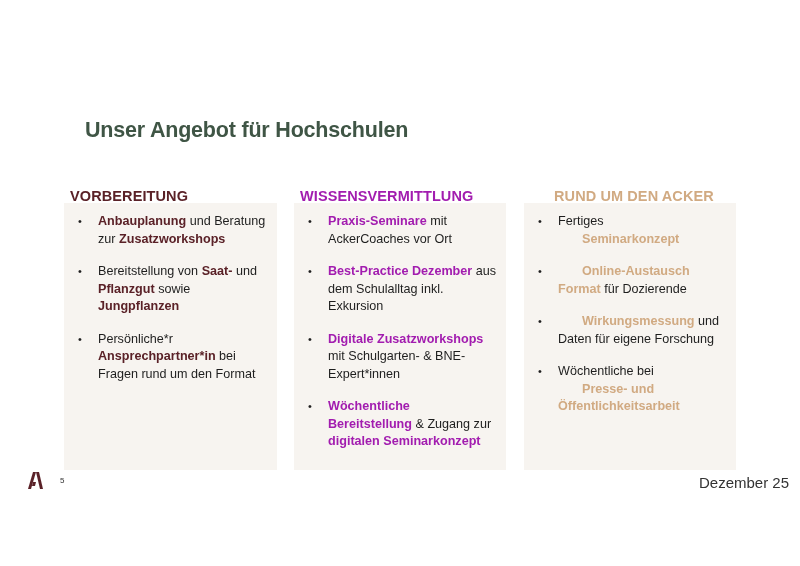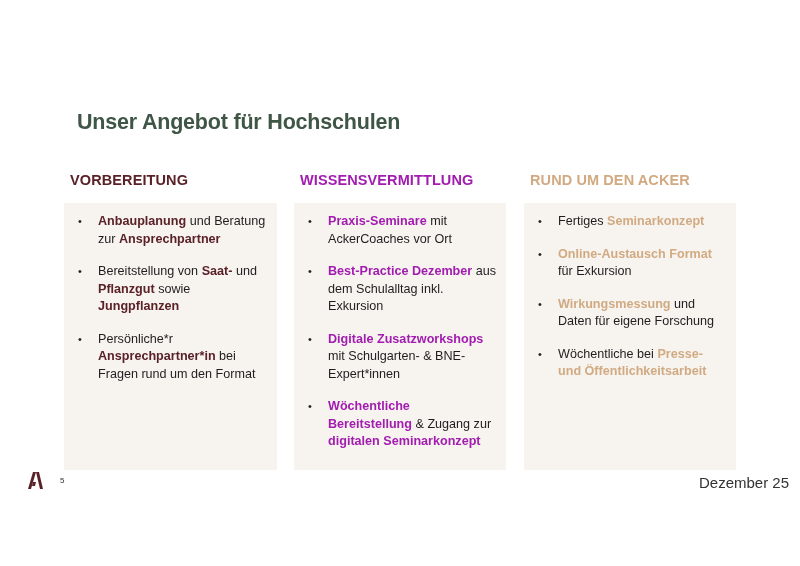--- a/index.html
+++ b/index.html
@@ -5,24 +5,24 @@
     html, body { margin: 0; padding: 0; }
     body {
       width: 800px; height: 566px; position: relative; overflow: hidden;
       background: #ffffff;
       font-family: "Liberation Sans", "DejaVu Sans", sans-serif;
       color: #1e1e1e;
     }
     .title {
       position: absolute; left: 69px; top: 102px;
       font-size: 21.5px; font-weight: bold; color: #3f5545;
-      letter-spacing: -0.2px; margin: 8px;
+      letter-spacing: -0.2px; margin: 16px;
     }
     .col-heading {
-      position: absolute; top: 172px;
+      position: absolute; top: 188px;
       font-size: 14.5px; font-weight: bold; letter-spacing: 0.1px;
       margin: 0;
     }
     .box {
       position: absolute; top: 203px; height: 267px;
       background: #f7f4f0;
       box-sizing: border-box;
       padding: 10px 10px 0 14px;
     }
     .box ul { list-style: none; margin: 0; padding: 0; }
@@ -30,53 +30,53 @@
       position: relative; padding-left: 20px;
       font-size: 12.6px; line-height: 17.5px;
       margin-bottom: 15px; color: #1e1e1e;
     }
     .box li .bullet {
       position: absolute; left: 0; top: 0; font-size: 11px;
     }
     .hl { font-weight: bold; text-align: right; }
     .c1 .hl, .h1 { color: #5a2127; }
     .c2 .hl, .h2 { color: #a21caf; }
-    .c3 .hl, .h3 { color: #d1aa82; }
+    .c3 .hl, .h3 { color: #d1aa82; margin-left: 24px; }
     .logo { position: absolute; left: 26px; top: 472px; width: 18px; height: 17px; }
     .page-num { position: absolute; left: 60px; top: 476px; font-size: 8px; color: #333; }
     .date { position: absolute; left: 699px; top: 474px; font-size: 15px; color: #333; }
   </style>
 </head>
 <body>
 
 <h1 class="title">Unser Angebot für Hochschulen</h1>
 
 <h2 class="col-heading h1" style="left:70px">VORBEREITUNG</h2>
 <h2 class="col-heading h2" style="left:300px">WISSENSVERMITTLUNG</h2>
 <h2 class="col-heading h3" style="left:530px">RUND UM DEN ACKER</h2>
 
 <div class="box c1" style="left:64px; width:213px;">
   <ul>
-      <li><span class="bullet">•</span><span class="hl">Anbauplanung</span><span> und Beratung zur </span><span class="hl">Ansprechpartner</span></li>
+      <li><span class="bullet">•</span><span class="hl">Anbauplanung</span><span> und Beratung zur </span><span class="hl">Zusatzworkshops</span></li>
       <li><span class="bullet">•</span><span>Bereitstellung von </span><span class="hl">Saat-</span><span> und </span><span class="hl">Pflanzgut</span><span> sowie </span><span class="hl">Jungpflanzen</span></li>
       <li><span class="bullet">•</span><span>Persönliche*r </span><span class="hl">Ansprechpartner*in</span><span> bei Fragen rund um den Format</span></li>
     </ul>
 </div>
 <div class="box c2" style="left:294px; width:212px;">
   <ul>
       <li><span class="bullet">•</span><span class="hl">Praxis-Seminare</span><span> mit AckerCoaches vor Ort</span></li>
       <li><span class="bullet">•</span><span class="hl">Best-Practice Dezember</span><span> aus dem Schulalltag inkl. Exkursion</span></li>
       <li><span class="bullet">•</span><span class="hl">Digitale Zusatzworkshops</span><span> mit Schulgarten- &amp; BNE-Expert*innen</span></li>
       <li><span class="bullet">•</span><span class="hl">Wöchentliche Bereitstellung</span><span> &amp; Zugang zur </span><span class="hl">digitalen Seminarkonzept</span></li>
     </ul>
 </div>
 <div class="box c3" style="left:524px; width:212px;">
   <ul>
       <li><span class="bullet">•</span><span>Fertiges </span><span class="hl">Seminarkonzept</span></li>
-      <li><span class="bullet">•</span><span class="hl">Online-Austausch Format</span><span> für Exkursion</span></li>
+      <li><span class="bullet">•</span><span class="hl">Online-Austausch Format</span><span> für Dozierende</span></li>
       <li><span class="bullet">•</span><span class="hl">Wirkungsmessung</span><span> und Daten für eigene Forschung</span></li>
       <li><span class="bullet">•</span><span>Wöchentliche bei </span><span class="hl">Presse- und Öffentlichkeitsarbeit</span></li>
     </ul>
 </div>
 
 <svg class="logo" viewBox="0 0 18 17">
   <polygon points="7,0 10,0 5,17 2,17" fill="#5a2127"></polygon>
   <polygon points="10,0 13,0 17,17 14,17" fill="#5a2127"></polygon>
   <polygon points="7,10 10,10 9,14 6,14" fill="#5a2127"></polygon>
 </svg>

